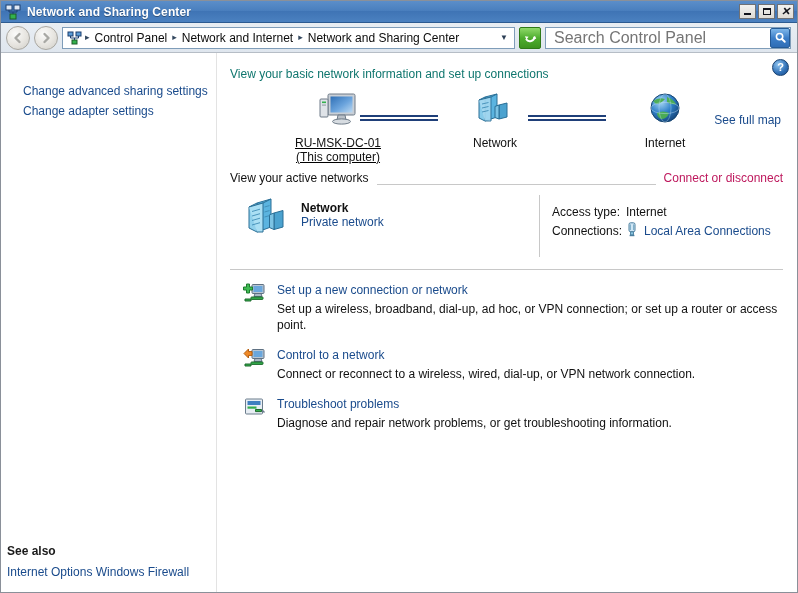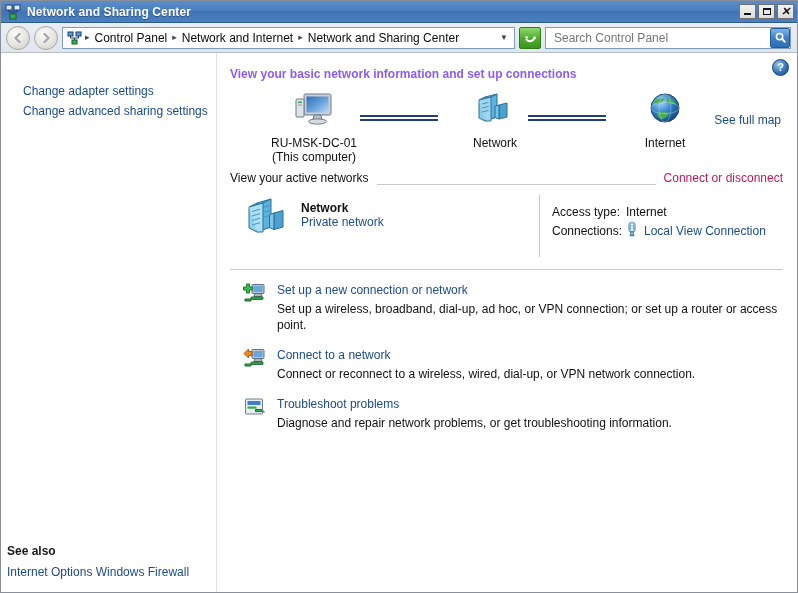--- a/index.html
+++ b/index.html
@@ -91,21 +91,21 @@
     display: flex; align-items: center; justify-content: center;
   }
   .searchbox {
     width: 246px; flex: 0 0 246px; height: 22px;
     background: #ffffff; border: 1px solid #7f9db9;
     display: flex; align-items: center;
     padding-left: 6px;
   }
   .searchbox input {
     border: 0; outline: 0; flex: 1 1 auto; min-width: 0;
-    font-family: "Liberation Sans", sans-serif; font-size: 12px; color: #0f172a;
+    font-family: "Liberation Sans", sans-serif; font-size: 16px; color: #0f172a;
     background: transparent;
   }
   .search-go {
     width: 20px; height: 20px; flex: 0 0 20px; margin-right: 0;
     background: linear-gradient(to bottom, #7fb7ea 0%, #3c7fc9 50%, #2f6db5 100%);
     border: 1px solid #245a96; border-radius: 2px;
     display: flex; align-items: center; justify-content: center;
   }
 
   
@@ -134,21 +134,21 @@
     position: absolute; right: 8px; top: 6px;
     width: 17px; height: 17px; border-radius: 50%;
     background: radial-gradient(circle at 35% 30%, #8fc4f0 0%, #2f6fb5 60%, #1d4e8c 100%);
     border: 1px solid #17406f;
     color: #ffffff; font-size: 11px; font-weight: bold;
     display: flex; align-items: center; justify-content: center;
     line-height: 1;
   }
 
   .page-title {
-    font-size: 12px; font-weight: bold; color: #8b5cf6;
+    font-size: 12px; font-weight: normal; color: #0f766e;
     margin: 0 0 0 0; padding-left: 5px;
   }
 
   
   .netmap {
     position: relative;
     height: 72px; margin-top: 10px;
     display: flex; align-items: flex-start;
   }
   .map-node {
@@ -281,39 +281,39 @@
           <path d="M8.6 8.6 L11.6 11.6" stroke="#ffffff" stroke-width="2" stroke-linecap="round"></path>
         </svg>
       </span>
     </div>
   </div>
 
   <div class="body-area">
 
     <div class="sidebar">
       <div class="side-gap"></div>
+      <a class="side-link">Change advanced sharing settings</a>
       <a class="side-link">Change adapter settings</a>
-      <a class="side-link">Change advanced sharing settings</a>
 
       <div class="see-also">
         <div class="see-also-title">See also</div>
         <a class="side-link">Internet Options</a>
         <a class="side-link">Windows Firewall</a>
       </div>
     </div>
 
     <div class="content">
 
       <span class="help-icon">?</span>
 
       <div class="page-title">View your basic network information and set up connections</div>
 
       <div class="netmap">
 
-        <div class="map-node" style="left:34px;">
+        <div class="map-node" style="left:58px;text-decoration:underline;">
           <span>
             <svg width="44" height="38" viewBox="0 0 44 38">
               <rect x="12" y="3" width="27" height="21" rx="1.5" fill="#c9cfd6" stroke="#6e7b88"></rect>
               <rect x="14.5" y="5.5" width="22" height="16" fill="url(#scr)"></rect>
               <defs>
                 <linearGradient id="scr" x1="0" y1="0" x2="1" y2="1">
                   <stop offset="0%" stop-color="#2f6fb5"></stop>
                   <stop offset="55%" stop-color="#6ba4dd"></stop>
                   <stop offset="100%" stop-color="#bcd9f2"></stop>
                 </linearGradient>
@@ -409,21 +409,21 @@
             <span class="an-key">Connections:</span>
             <span class="an-val">
               <span>
                 <svg width="12" height="15" viewBox="0 0 12 15">
                   <rect x="3" y="0.8" width="6" height="9" rx="1.6" fill="#cfe6f5" stroke="#4a7e9e"></rect>
                   <path d="M4.4 2.4 L4.4 8 M7.6 2.4 L7.6 8" stroke="#6fa3bf" stroke-width="0.9"></path>
                   <rect x="4.6" y="9.8" width="2.8" height="3.2" fill="#8fcfe8" stroke="#4a7e9e"></rect>
                   <rect x="3.6" y="12.8" width="4.8" height="1.4" fill="#4a7e9e"></rect>
                 </svg>
               </span>
-              <a>Local View Connection</a>
+              <a>Local Area Connections</a>
             </span>
           </div>
         </div>
       </div>
 
       <div class="section-head">
         <span class="sh-rule"></span>
       </div>
 
       <div class="actions">
@@ -450,21 +450,21 @@
             <svg width="24" height="22" viewBox="0 0 24 22">
               <rect x="9" y="1.5" width="12" height="9" rx="1" fill="#b9c6d3" stroke="#5f7183"></rect>
               <rect x="10.5" y="3" width="9" height="6" fill="#6aa7dd"></rect>
               <path d="M12 10.5 L18 10.5 L19 13.5 L11 13.5 Z" fill="#aab8c6" stroke="#5f7183"></path>
               <rect x="8" y="14" width="12" height="2.4" rx="0.6" fill="#34ad4d" stroke="#1d6b2c"></rect>
               <path d="M1 5.5 L5.5 1 L5.5 3.6 L9 3.6 L9 7.4 L5.5 7.4 L5.5 10 Z" fill="#f08a28" stroke="#b35c0e"></path>
               <path d="M2 16 L8 16 L8 18 L2 18 Z" fill="#34ad4d" stroke="#1d6b2c"></path>
             </svg>
           </span>
           <div class="action-body">
-            <a class="action-title">Connect to a network</a>
+            <a class="action-title">Control to a network</a>
             <div class="action-desc">Connect or reconnect to a wireless, wired, dial-up, or VPN network connection.</div>
           </div>
         </div>
 
         <div class="action">
           <span class="action-icon">
             <svg width="24" height="22" viewBox="0 0 24 22">
               <rect x="2.5" y="2" width="17" height="15" rx="1" fill="#e8eef4" stroke="#6b7c8c"></rect>
               <rect x="4.5" y="4" width="13" height="4" fill="#3f7fc0"></rect>
               <rect x="4.5" y="9.5" width="9" height="2.2" fill="#34ad4d"></rect>

